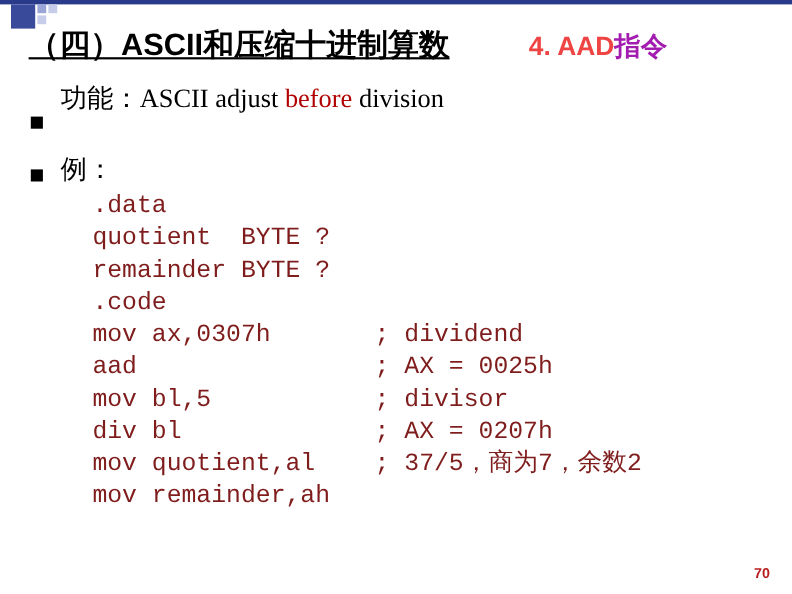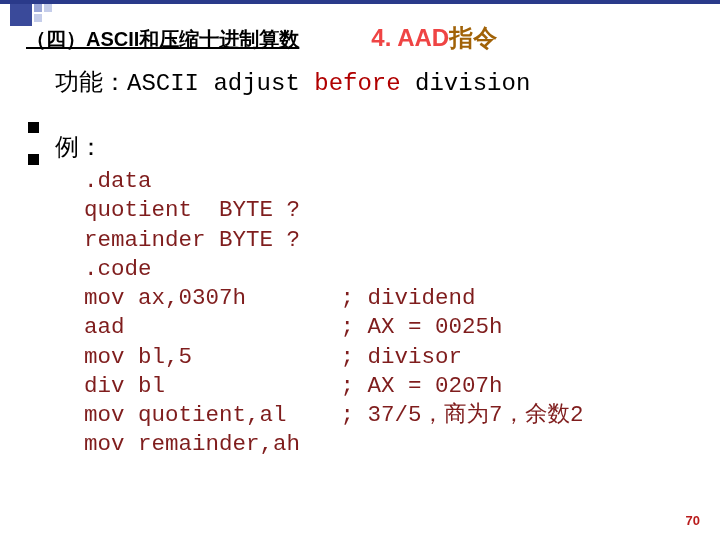--- a/index.html
+++ b/index.html
@@ -44,42 +44,41 @@
     top: 22px;
     left: 26px;
     right: 14px;
   }
   .title-row {
     margin-bottom: 14px;
   }
   .title-left {
     font-family: "Arial", "SimHei", sans-serif;
     font-weight: bold;
-    font-size: 20px;
+    font-size: 28px;
     color: #000;
     text-decoration: underline;
     display: inline-block;
   }
   .title-right {
     font-family: "Arial", "SimHei", sans-serif;
     font-weight: bold;
     font-size: 24px;
     display: inline-block;
     margin-left: 68px;
   }
   .title-right .black { color:#ef4444;text-align:right; }
-  .title-right .navy { color:#a16207;font-family:Liberation Serif, serif; }
+  .title-right .navy { color:#a21caf;font-family:Liberation Serif, serif; }
   .bullet-block {
     margin-left: 2px;
   }
   .bullet {
     display: flex;
-    align-items: flex-end;
+    align-items: center;
     margin-bottom: 0px;
-    font-family: Liberation Mono, monospace;
   }
   .bullet .sq-bullet {
     width: 11px;
     height: 11px;
     background: #000;
     margin-top: 10px;
     margin-right: 16px;
     flex-shrink: 0;
   }
   .bullet .text {

